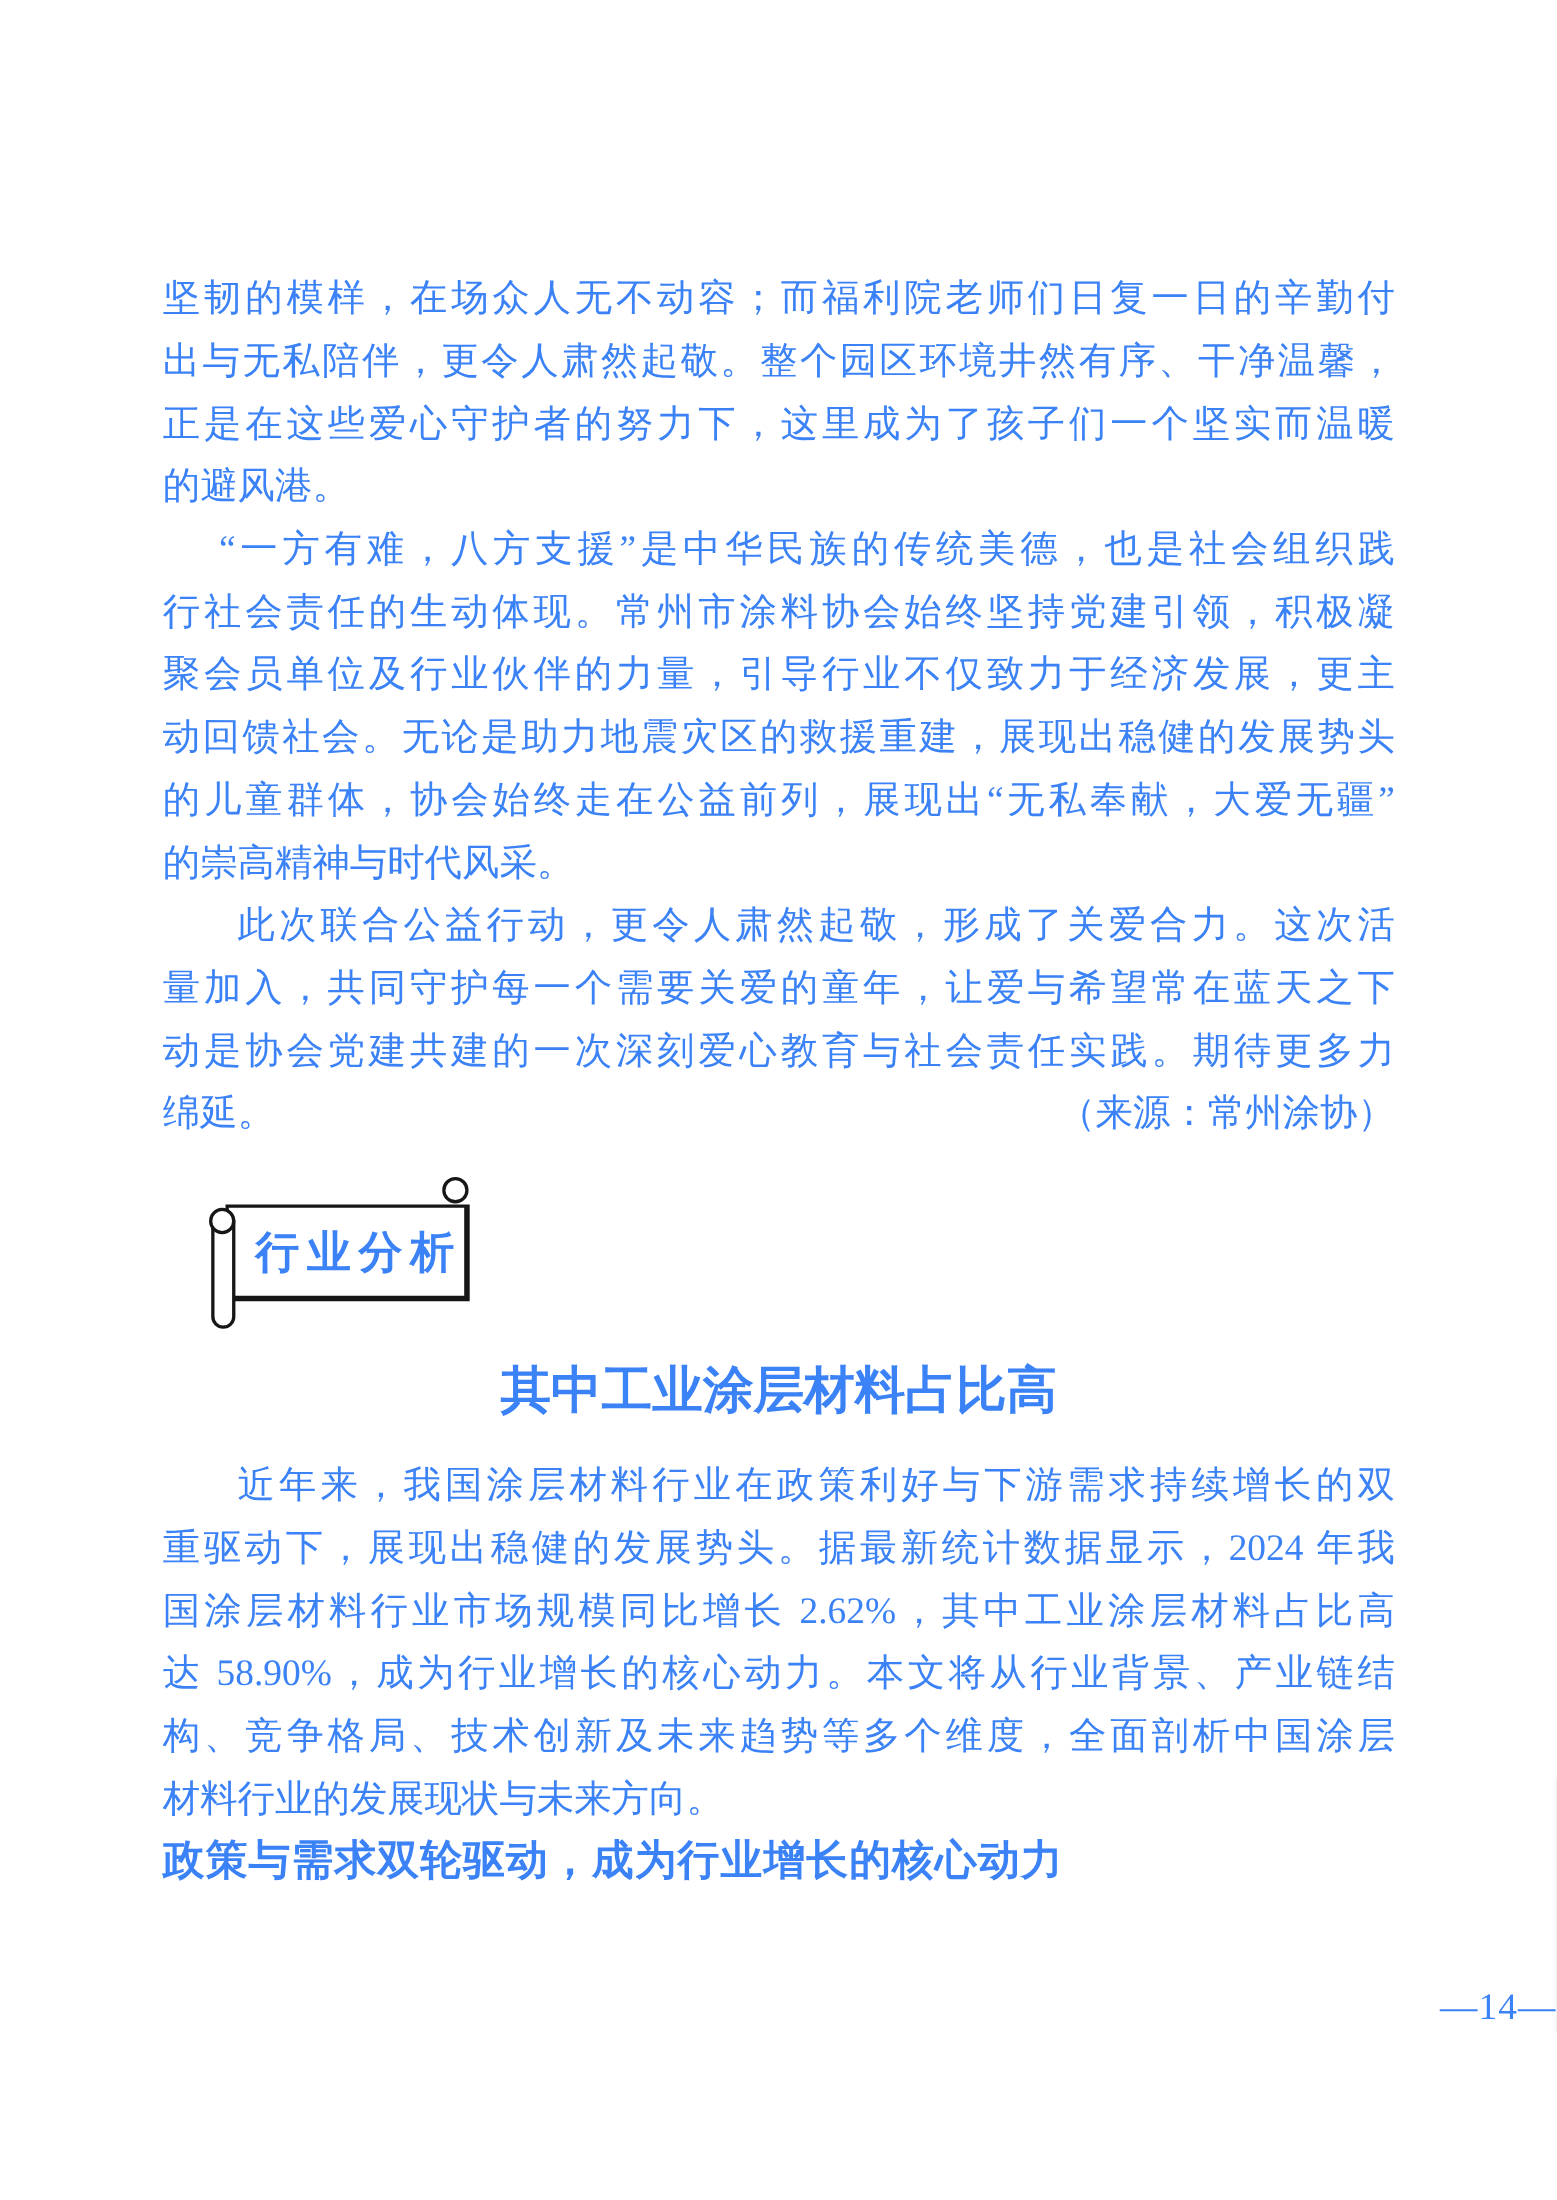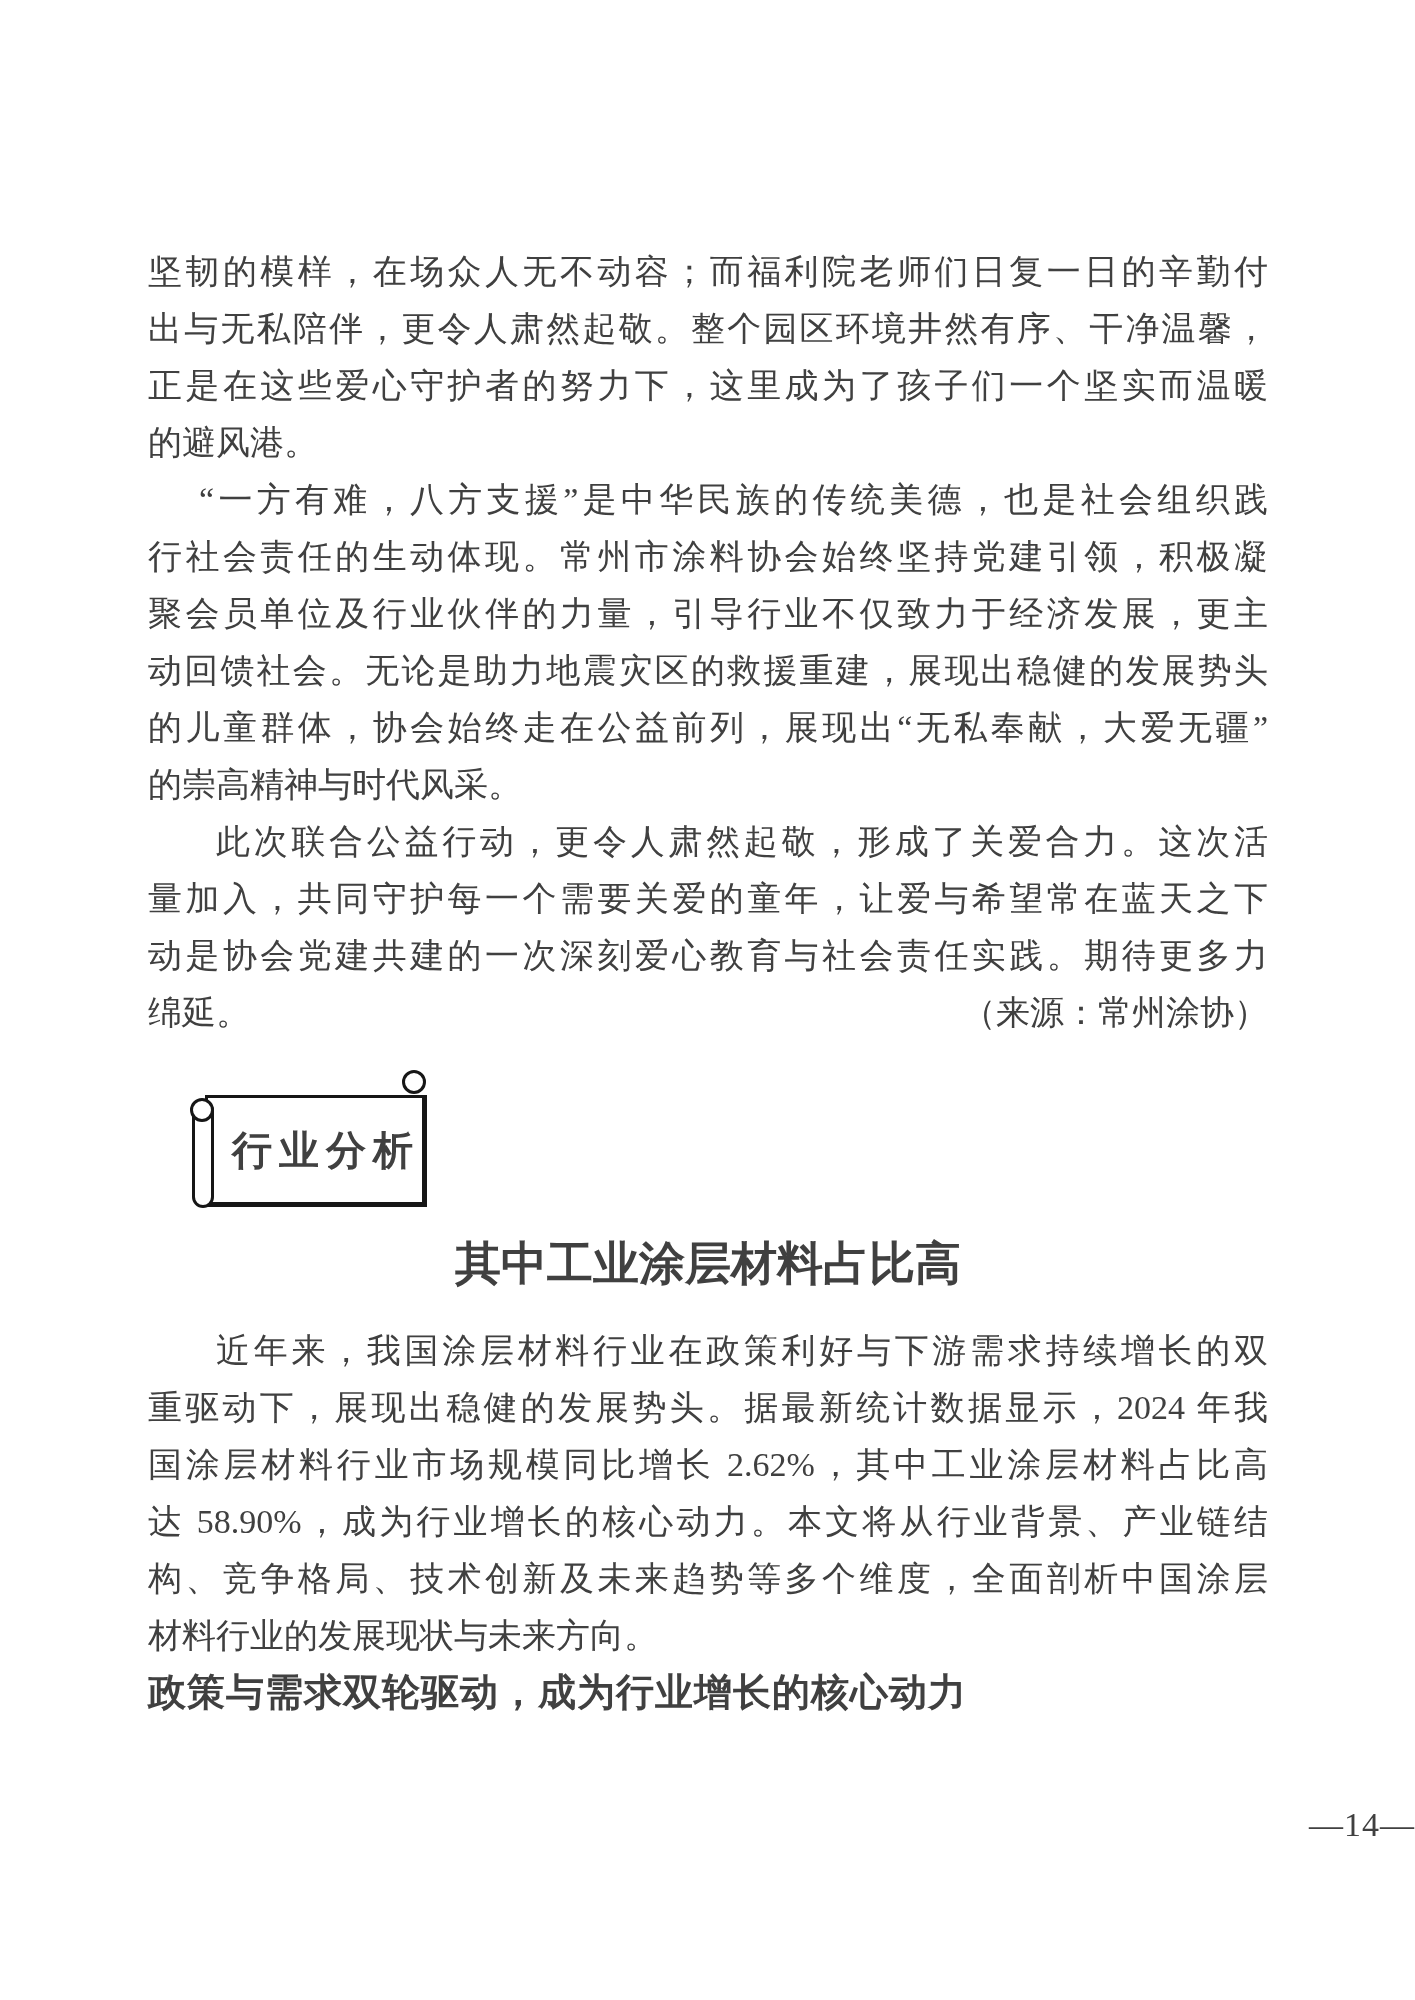--- a/index.html
+++ b/index.html
@@ -1,30 +1,30 @@
 <!DOCTYPE html>
 <html><head>
 <meta charset="utf-8">
 <style>
   html,body { margin:0; padding:0; background:#e8e8e8; }
   .page {
     position:relative; width:1415px; height:2000px; background:#ffffff;
-    font-family:"Liberation Serif","DejaVu Serif",serif; color:#404040;
+    font-family:"Liberation Serif","DejaVu Serif",serif; color:#3b82f6;
     overflow:hidden; margin:0 auto;
   }
   .col { position:absolute; left:148px; width:1120px; }
   .line { height:57px; line-height:57px; font-size:34px; }
   .just { text-align:justify; text-align-last:justify; }
   .indent2  { text-indent:68px; }
   .indent15 { text-indent:51px; }
   .srcline { display:flex; justify-content:space-between; align-items:center; }
 
   
   .banner-rect {
-    position:absolute; left:205px; top:1095px; width:222px; height:112px;
+    position:absolute; left:205px; top:1095px; width:222px; height:88px;
     background:#fff; border:3px solid #161616; border-right-width:5px; border-bottom-width:5px;
     box-sizing:border-box; display:flex; align-items:center; padding-left:24px;
     font-family:"Liberation Sans","DejaVu Sans",sans-serif; font-weight:bold;
     font-size:40px; letter-spacing:7px;
   }
   .banner-roll {
     position:absolute; left:192px; top:1100px; width:22px; height:108px;
     background:#fff; border:3px solid #161616; border-radius:12px; box-sizing:border-box;
   }
   .banner-roll-curl {

